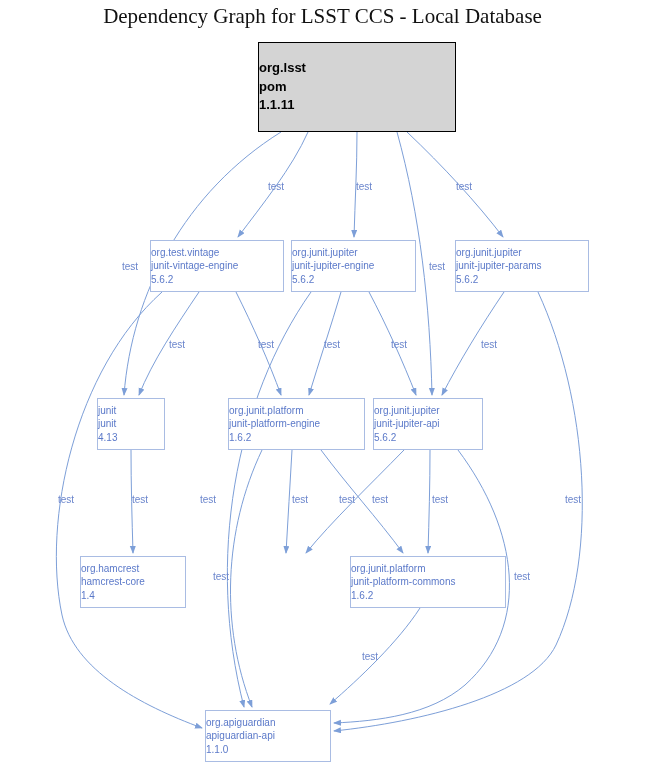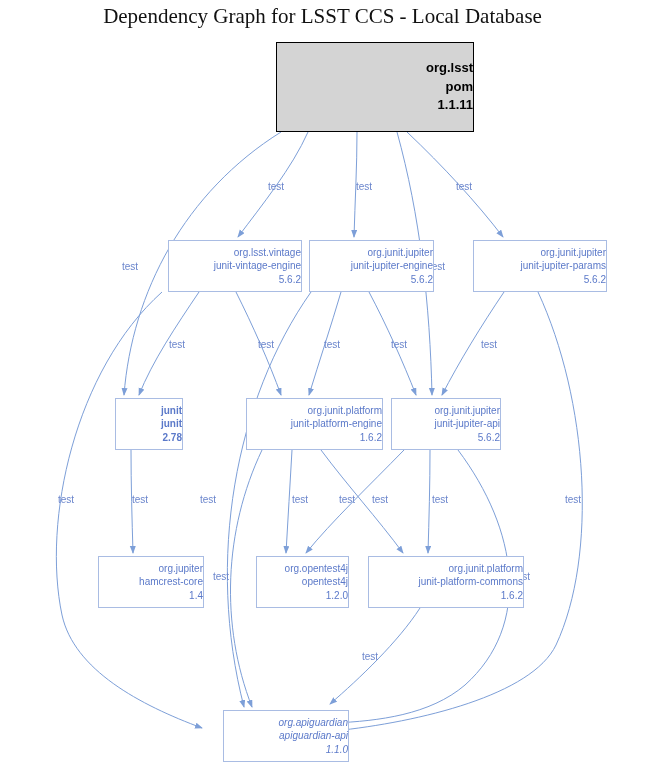--- a/index.html
+++ b/index.html
@@ -8,22 +8,22 @@
   #graph-title{position:absolute;top:4px;left:0;width:645px;text-align:center;
                font-family:"Liberation Serif",serif;font-size:21px;color:#111111;
                font-weight:400;}
   #edge-layer{position:absolute;top:0;left:0;width:645px;height:768px;}
   .edge{fill:none;stroke:#7d9fd8;stroke-width:1;}
   .edge-label{font-family:"Liberation Sans",sans-serif;font-size:10px;fill:#6a85cc;
               text-anchor:middle;}
   #node-layer{position:absolute;top:0;left:0;width:645px;height:768px;}
   .node{position:absolute;box-sizing:border-box;background:#ffffff;
         border:1px solid #a9bce3;display:flex;flex-direction:column;
-        justify-content:center;align-items:flex-end;color:#5b79c9;font-size:10px;
-        line-height:1.35;text-align:center;cursor:pointer;margin-left:18px;}
+        justify-content:center;align-items:flex-start;color:#5b79c9;font-size:10px;
+        line-height:1.35;text-align:center;cursor:pointer;}
   .node.root{background:#d4d4d4;border:1px solid #000000;color:#000000;
              font-weight:bold;font-size:13px;line-height:1.45;cursor:default;}
   .node-line{white-space:nowrap;}
 </style>
 </head>
 <body>
 
 <div id="stage">
   <div id="graph-title">Dependency Graph for LSST CCS - Local Database</div>
   <svg id="edge-layer" viewBox="0 0 645 768" xmlns="http://www.w3.org/2000/svg">
@@ -77,63 +77,58 @@
         <text x="370" y="660" class="edge-label">test</text>
       </g>
   </svg>
   <div id="node-layer">
       <div class="node root" style="left: 258px; top: 42px; width: 198px; height: 90px;">
         <div class="node-line">org.lsst</div>
         <div class="node-line">pom</div>
         <div class="node-line">1.1.11</div>
       </div>
       <div class="node" style="left: 150px; top: 240px; width: 134px; height: 52px;">
-        <div class="node-line">org.lsst.vintage</div>
+        <div class="node-line">org.test.vintage</div>
         <div class="node-line">junit-vintage-engine</div>
         <div class="node-line">5.6.2</div>
       </div>
       <div class="node" style="left: 291px; top: 240px; width: 125px; height: 52px;">
         <div class="node-line">org.junit.jupiter</div>
         <div class="node-line">junit-jupiter-engine</div>
         <div class="node-line">5.6.2</div>
       </div>
       <div class="node" style="left: 455px; top: 240px; width: 134px; height: 52px;">
         <div class="node-line">org.junit.jupiter</div>
         <div class="node-line">junit-jupiter-params</div>
         <div class="node-line">5.6.2</div>
       </div>
-      <div class="node" style="left: 97px; top: 398px; width: 68px; height: 52px; font-weight: bold;">
+      <div class="node" style="left: 97px; top: 398px; width: 68px; height: 52px;">
         <div class="node-line">junit</div>
         <div class="node-line">junit</div>
-        <div class="node-line">2.78</div>
+        <div class="node-line">4.13</div>
       </div>
       <div class="node" style="left: 228px; top: 398px; width: 137px; height: 52px;">
         <div class="node-line">org.junit.platform</div>
         <div class="node-line">junit-platform-engine</div>
         <div class="node-line">1.6.2</div>
       </div>
       <div class="node" style="left: 373px; top: 398px; width: 110px; height: 52px;">
         <div class="node-line">org.junit.jupiter</div>
         <div class="node-line">junit-jupiter-api</div>
         <div class="node-line">5.6.2</div>
       </div>
       <div class="node" style="left: 80px; top: 556px; width: 106px; height: 52px;">
-        <div class="node-line">org.jupiter</div>
+        <div class="node-line">org.hamcrest</div>
         <div class="node-line">hamcrest-core</div>
         <div class="node-line">1.4</div>
-      </div>
-      <div class="node" style="left: 238px; top: 556px; width: 93px; height: 52px;">
-        <div class="node-line">org.opentest4j</div>
-        <div class="node-line">opentest4j</div>
-        <div class="node-line">1.2.0</div>
       </div>
       <div class="node" style="left: 350px; top: 556px; width: 156px; height: 52px;">
         <div class="node-line">org.junit.platform</div>
         <div class="node-line">junit-platform-commons</div>
         <div class="node-line">1.6.2</div>
       </div>
-      <div class="node" style="left: 205px; top: 710px; width: 126px; height: 52px; font-style: italic;">
+      <div class="node" style="left: 205px; top: 710px; width: 126px; height: 52px;">
         <div class="node-line">org.apiguardian</div>
         <div class="node-line">apiguardian-api</div>
         <div class="node-line">1.1.0</div>
       </div>
     </div>
 </div>
 
 </body></html>

